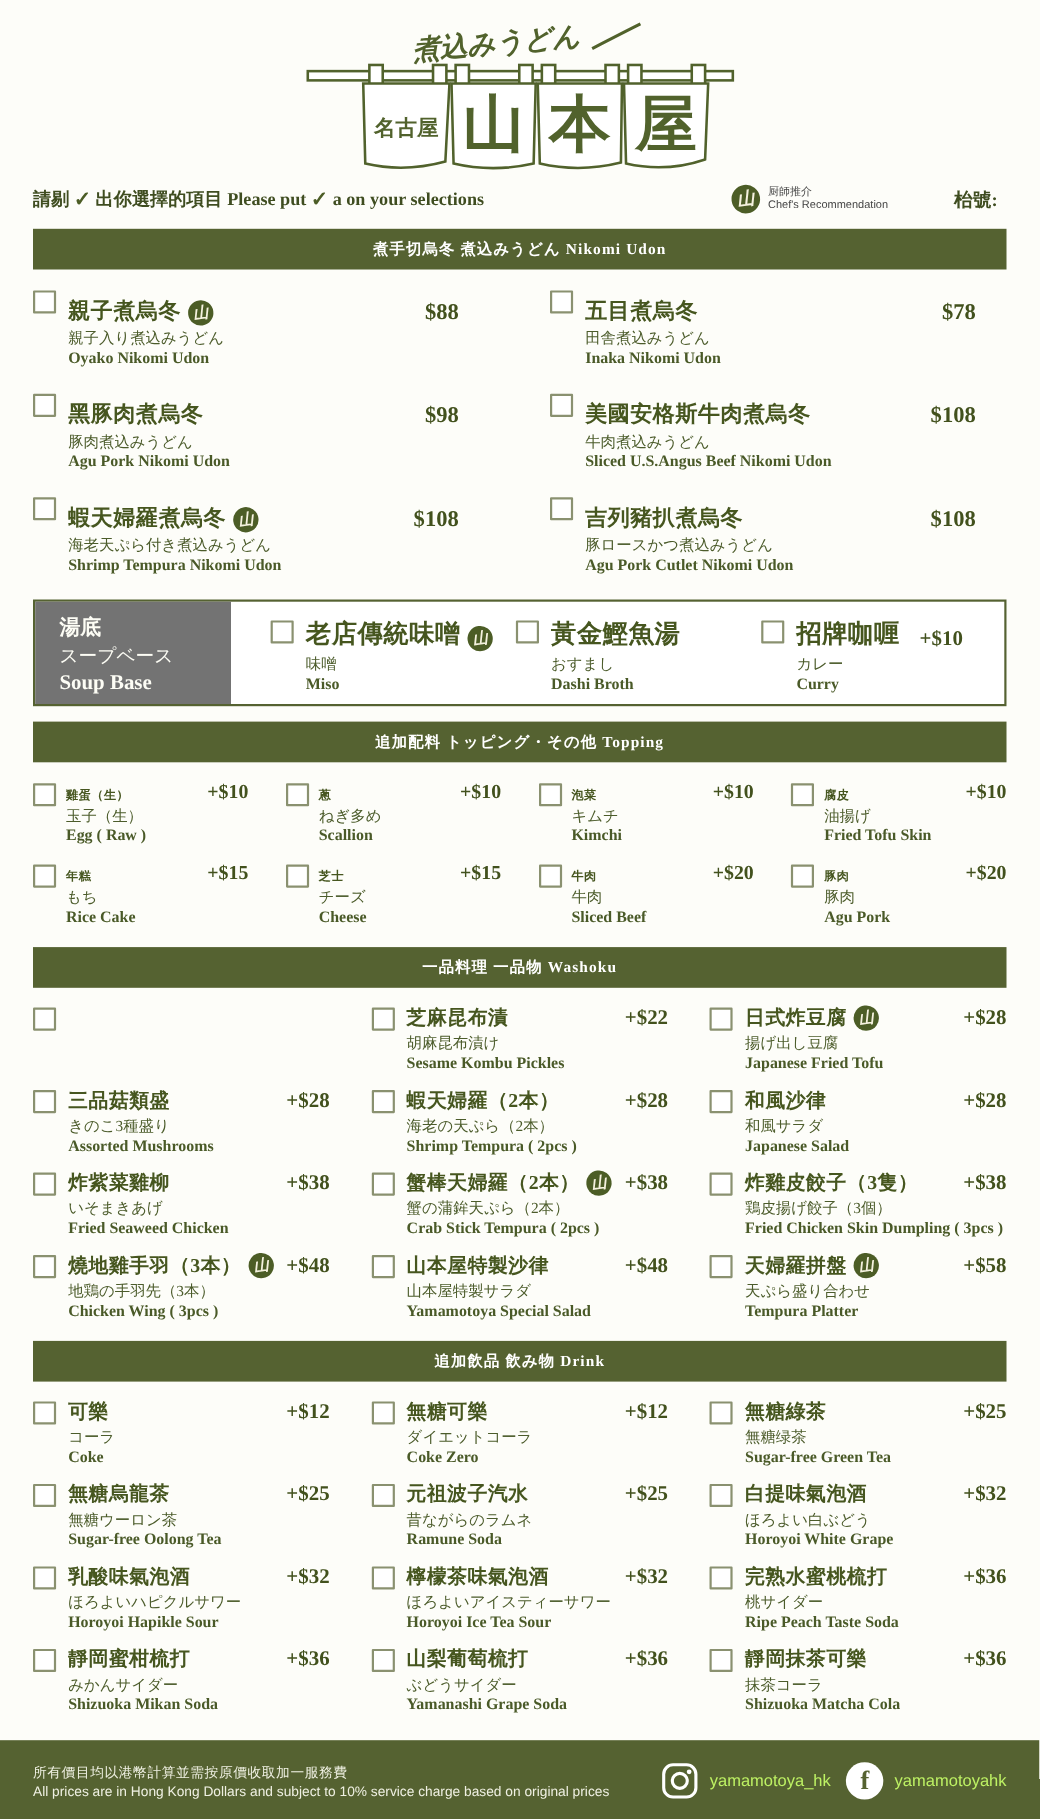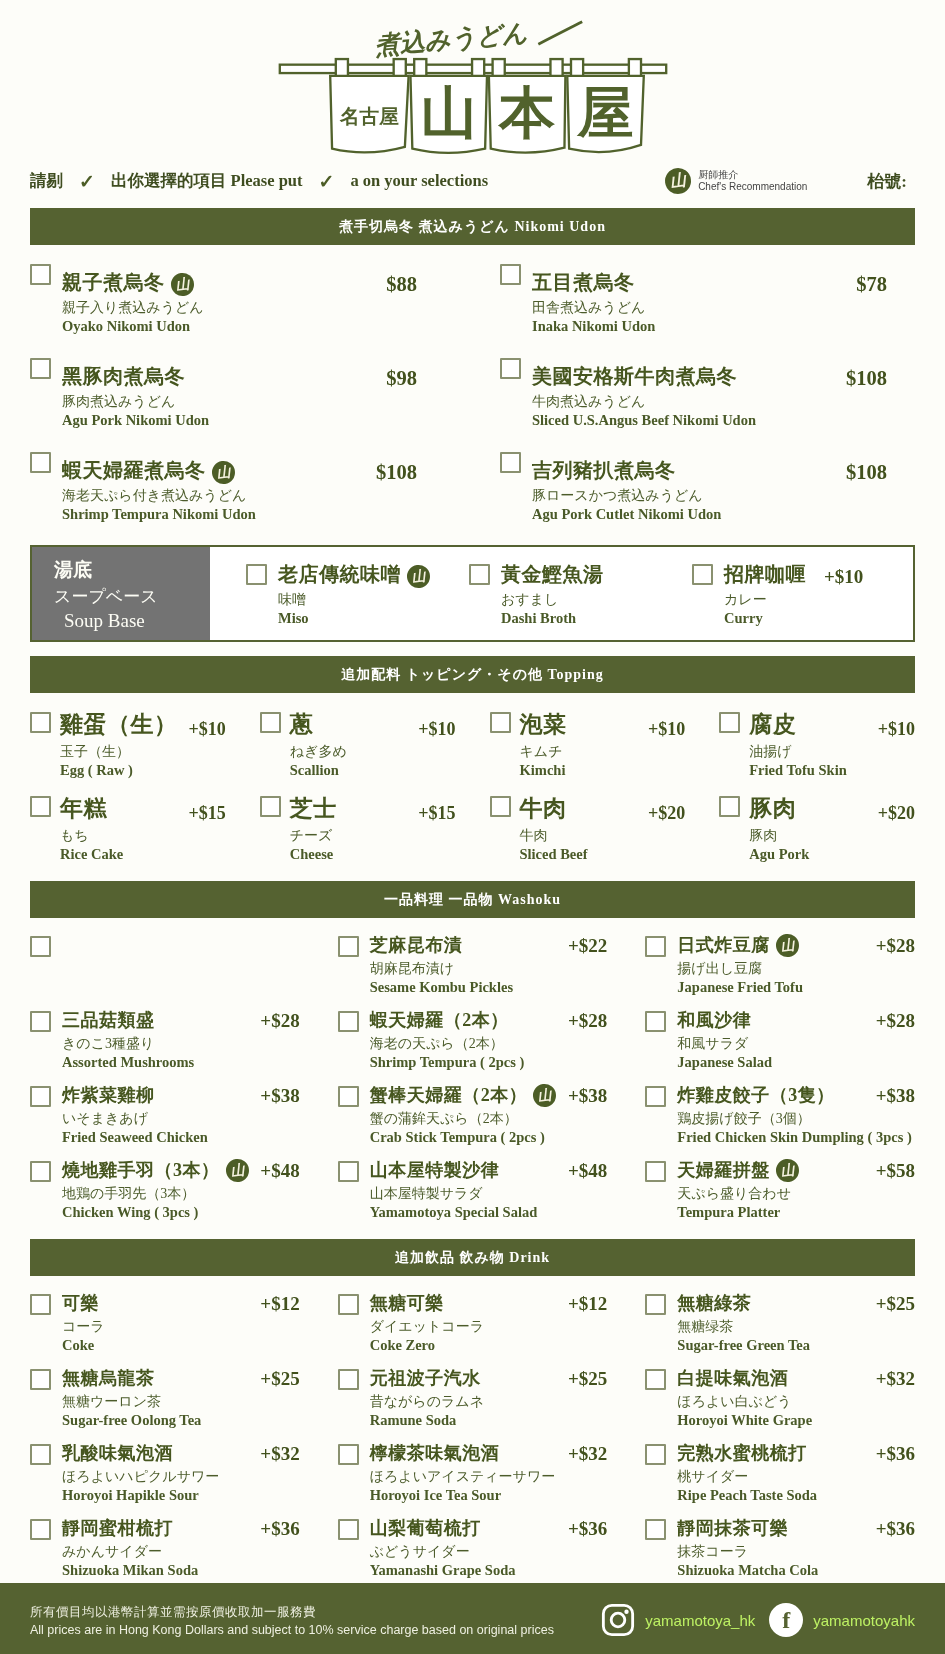--- a/index.html
+++ b/index.html
@@ -11,21 +11,21 @@
     display:flex; flex-direction:column;
   }
   .page-pad { padding:0 30px; }
 
   
   .logo-wrap { display:flex; justify-content:center; margin-top:18px; }
   .logo-svg text { font-family:"Liberation Serif","DejaVu Serif",serif; fill:#51622c; }
 
   
   .instr-row { display:flex; align-items:center; margin-top:10px; }
-  .instr-left { display:flex; align-items:center; gap:16px; font-weight:bold; font-size:16.5px; color:#3f4d20; }
+  .instr-left { display:flex; align-items:center; gap:4px; font-weight:bold; font-size:16.5px; color:#3f4d20; }
   .check-glyph { font-size:19px; font-weight:bold; color:#4c5d26; line-height:1; }
   .chef-legend { margin-left:auto; display:flex; align-items:center; gap:7px; }
   .chef-legend .legend-lines { font-family:"Liberation Sans","DejaVu Sans",sans-serif; font-size:10px; line-height:1.25; color:#444; }
   .table-no { margin-left:60px; margin-right:8px; font-weight:bold; font-size:17px; color:#3f4d20; }
 
   
   .band {
     margin-top:14px; height:37px; background:#556231; color:#fff;
     display:flex; align-items:center; justify-content:center;
     font-weight:bold; font-size:14px; letter-spacing:1px;
@@ -33,21 +33,21 @@
   .band.inset { margin-left:30px; margin-right:30px; }
 
   
   .item { display:flex; align-items:flex-start; gap:11px; }
   .checkbox {
     flex:0 0 auto; width:21px; height:21px; margin-top:3px;
     border:2px solid #8a9170; background:#fff; border-radius:1px; cursor:pointer;
   }
   .item-body { flex:1; min-width:0; }
   .item-top { display:flex; align-items:flex-end; }
-  .item-name { font-weight:bold; font-size:20px; color:#46561f; letter-spacing:0.5px; }
+  .item-name { font-weight:bold; font-size:23px; color:#46561f; letter-spacing:0.5px; }
   .chef-icon {
     display:inline-flex; align-items:center; justify-content:center;
     width:23px; height:23px; border-radius:50%; background:#4c5d26;
     color:#f5f2df; font-size:14px; font-weight:bold; font-style:italic;
     margin-left:6px; flex:0 0 auto; transform:rotate(-8deg);
   }
   .item-price { margin-left:auto; padding-left:8px; font-weight:bold; font-size:19px; color:#42511d; white-space:nowrap; }
   .item-jp { font-size:14px; margin-top:3px; color:#4c5c2b; }
   .item-en { font-size:14.5px; margin-top:1px; font-weight:bold; color:#4a5a28; }
 
@@ -63,32 +63,32 @@
   .soup-box {
     margin:16px 30px 0 30px; border:2px solid #556231; background:#fff;
     display:flex; min-height:96px;
   }
   .soup-title {
     flex:0 0 178px; background:#737373; color:#fdfdf5; padding:10px 0 8px 22px;
     display:flex; flex-direction:column; justify-content:center; gap:2px;
   }
   .soup-title .t1 { font-weight:bold; font-size:19px; }
   .soup-title .t2 { font-size:17px; }
-  .soup-title .t3 { font-weight:normal; font-size:19px;margin-left:10px; }
+  .soup-title .t3 { font-weight:bold; font-size:19px; }
   .soup-options { flex:1; display:flex; padding:14px 8px 8px 36px; gap:10px; }
   .soup-options .item { flex:1; }
   .soup-options .item-price { margin-left:10px; }
 
   
   .topping-grid {
     display:grid; grid-template-columns:repeat(4,1fr); column-gap:34px; row-gap:14px;
     padding:16px 30px 4px 30px;
   }
   .topping-grid .item { gap:9px; }
-  .topping-grid .item-name { font-size:23px; }
+  .topping-grid .item-name { font-size:11px; }
   .topping-grid .item-price { font-size:18px; }
 
   
   .three-grid {
     display:grid; grid-template-columns:repeat(3,1fr); column-gap:38px; row-gap:12px;
     padding:15px 30px 4px 30px;
   }
   .three-grid .item-name { font-size:18px; }
 
   

